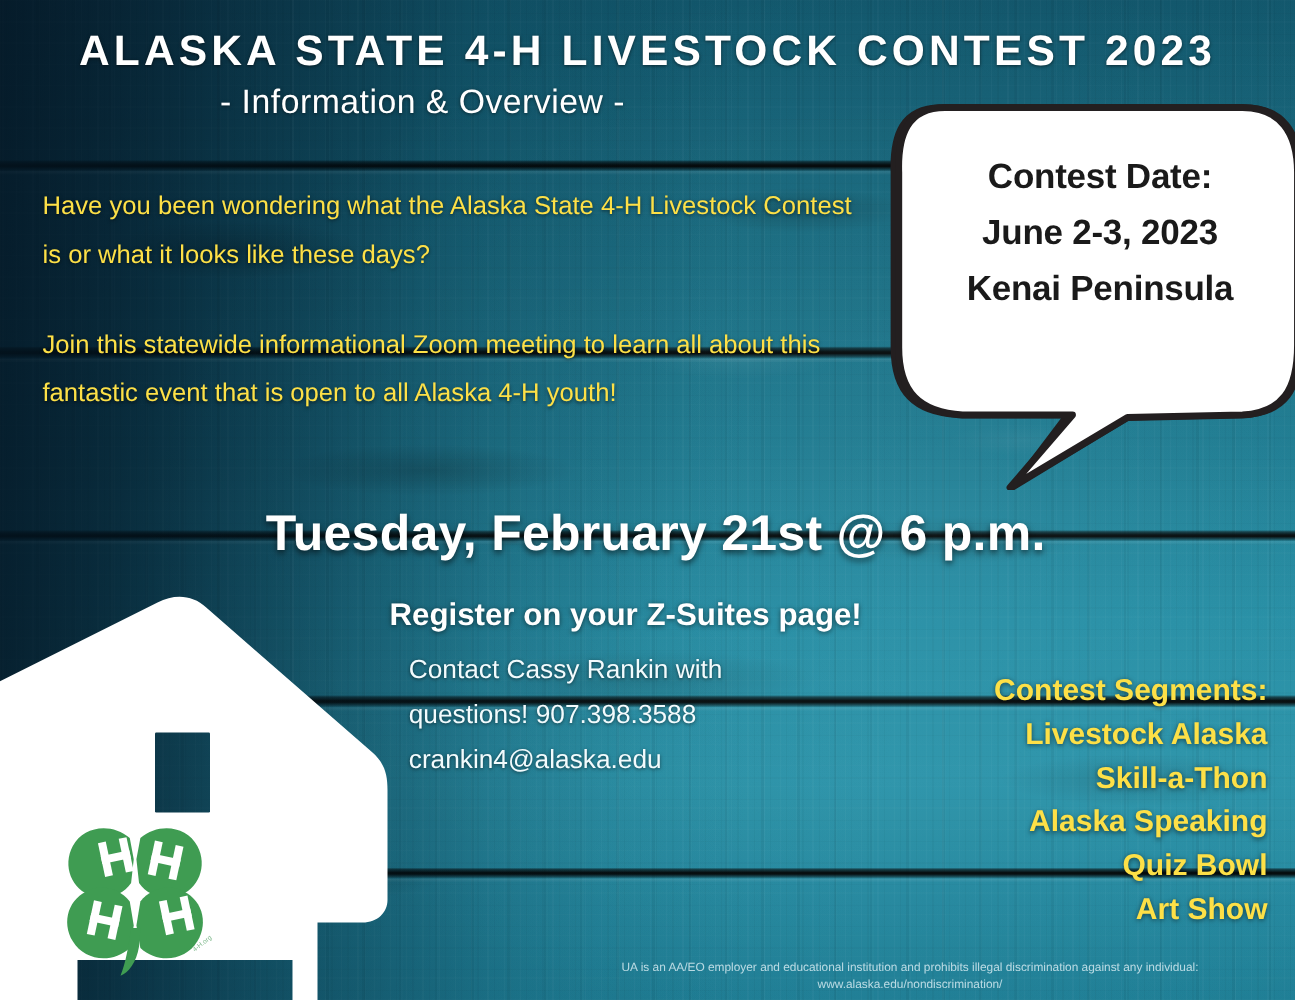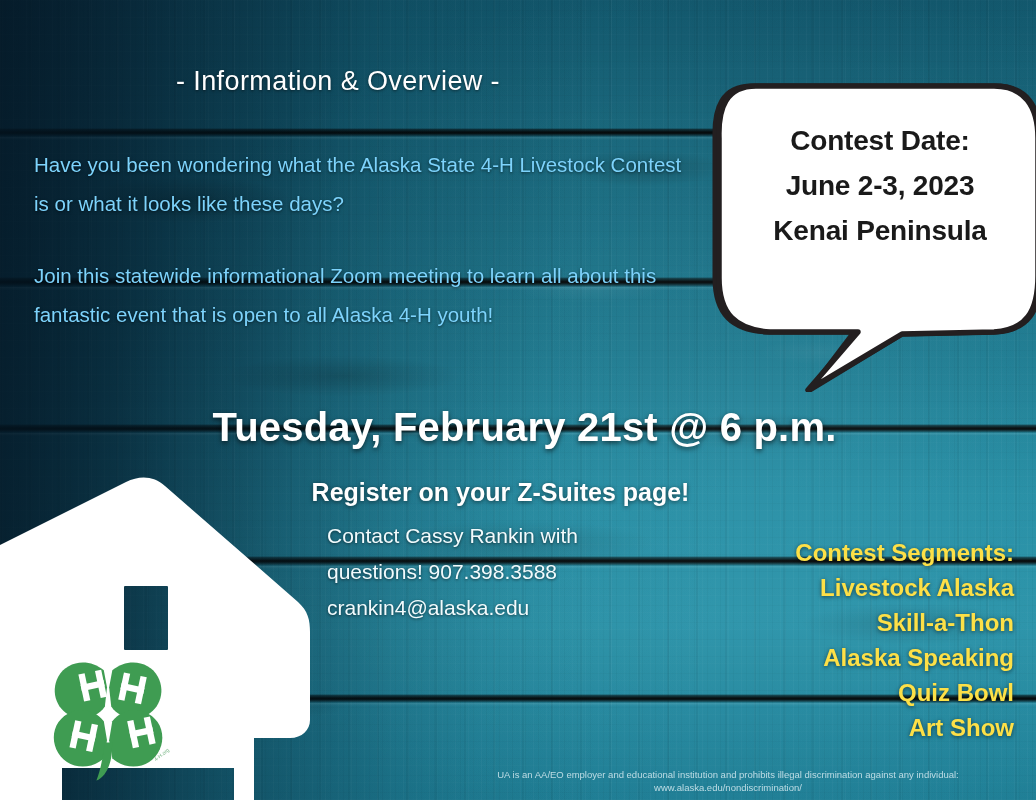--- a/index.html
+++ b/index.html
@@ -138,21 +138,21 @@
     text-align:center;
     font-size:27px; font-weight:400;
     letter-spacing:.4px;
     color:#ffffff;
     text-shadow:0 1px 3px rgba(0,0,0,.5);
   }
 
   .body-copy {
     position:absolute; left:34px; top:145px; width:660px;
     font-size:20.5px; line-height:39px; font-weight:300;
-    color:#7dd3fc;
+    color:#fde047;
     text-shadow:0 1px 3px rgba(0,0,0,.55);
   }
   .body-copy p + p { margin-top:33px; }
 
   .date-line {
     position:absolute; left:0; right:0; top:405px;
     text-align:center;
     font-size:40px; font-weight:bold;
     letter-spacing:.2px;
     color:#ffffff;
@@ -231,20 +231,21 @@
   <div class="seam-hl h3"></div>
   <div class="seam s4"></div>
   <div class="seam-hl h4"></div>
   <div class="seam s5"></div>
   <div class="seam-hl h5"></div>
 
   <div class="vignette"></div>
 
   <div class="content">
 
+    <div class="title">ALASKA STATE 4-H LIVESTOCK CONTEST 2023</div>
 
     <div class="subtitle">- Information &amp; Overview  -</div>
 
     <div class="body-copy">
       <p>Have you been wondering what the Alaska State 4-H Livestock Contest is or what it looks like these days?</p>
       <p>Join this statewide informational Zoom meeting to learn all about this fantastic event that is open to all Alaska 4-H youth!</p>
     </div>
 
     <div class="date-line">Tuesday, February 21st @ 6 p.m.</div>
 

